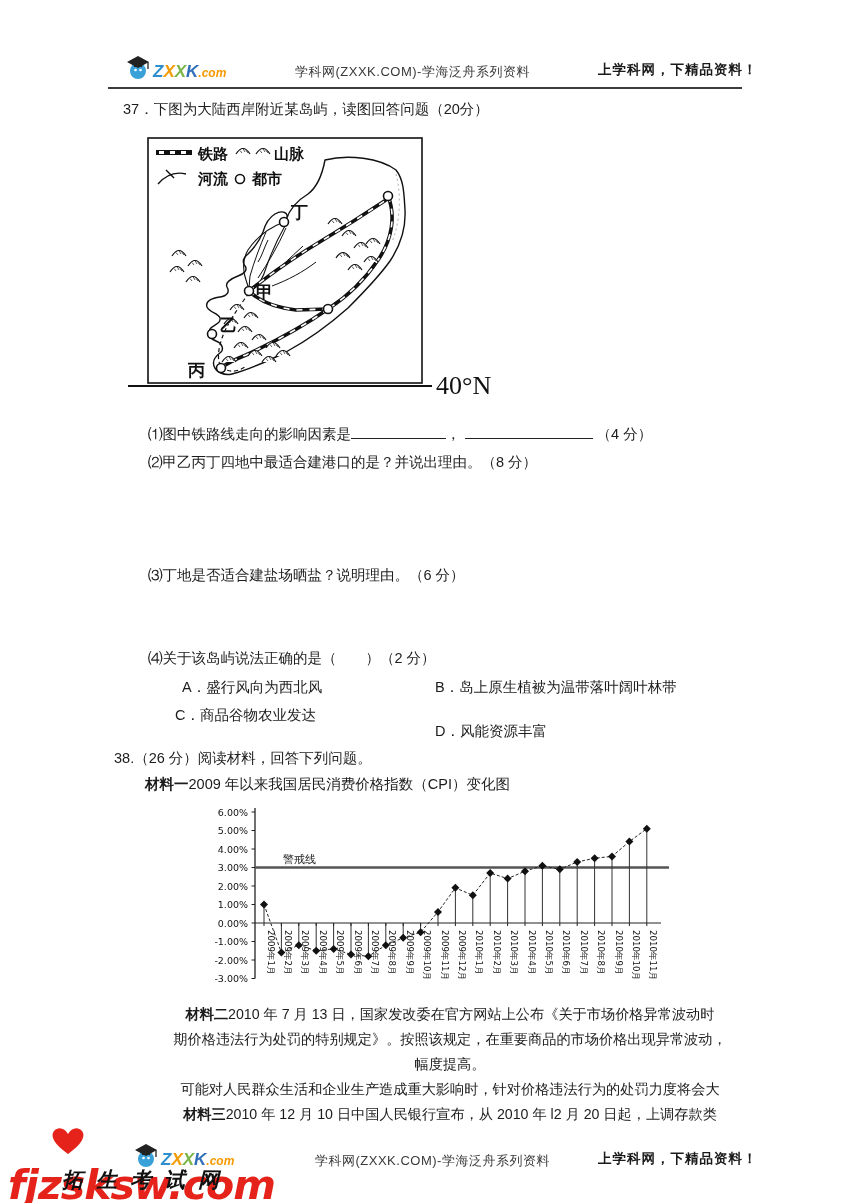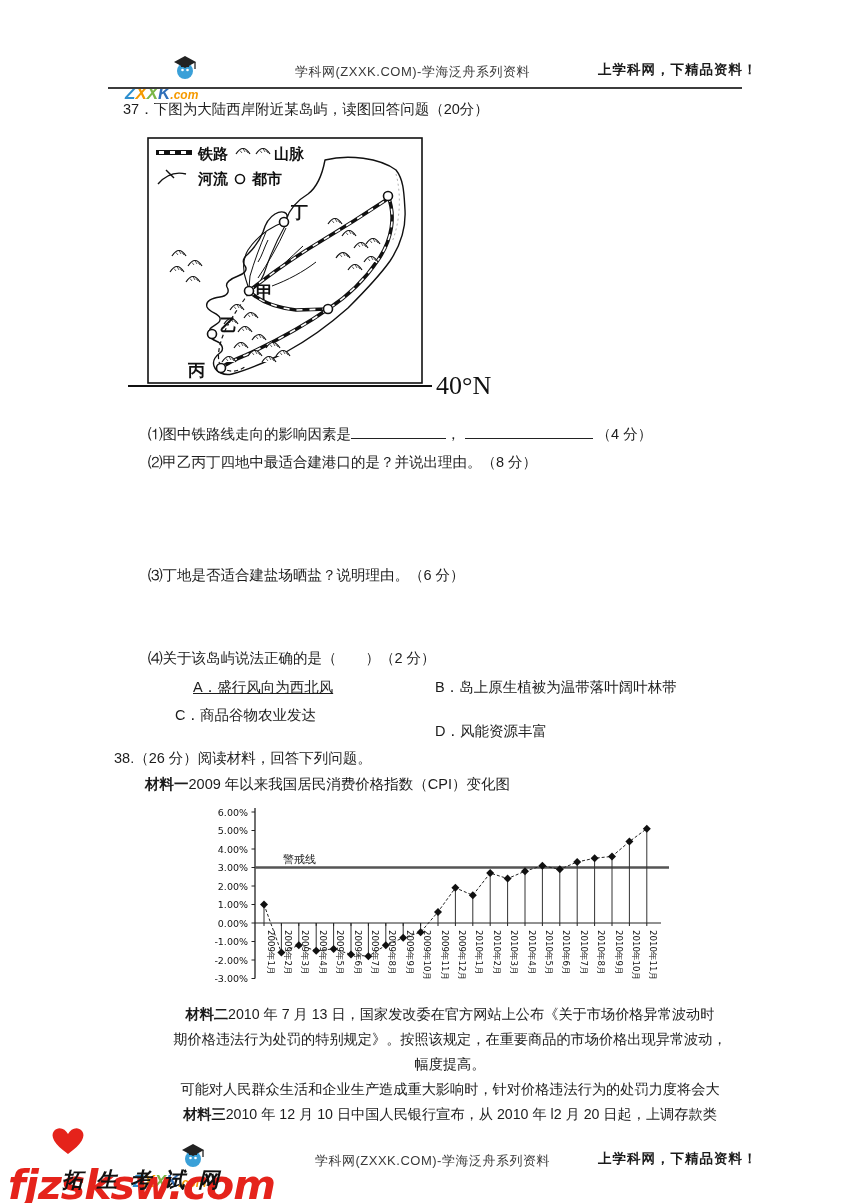--- a/index.html
+++ b/index.html
@@ -3,21 +3,21 @@
 <meta charset="utf-8">
 <style>
   html,body{margin:0;padding:0;}
   body{width:850px;height:1203px;position:relative;background:#ffffff;
        font-family:"Liberation Sans","DejaVu Sans",sans-serif;color:#1c1c1c;}
   .abs{position:absolute;}
   
   .hdr-center{font-size:13px;color:#3a3a3a;letter-spacing:.5px;}
   .hdr-right{font-size:13.5px;font-weight:bold;color:#1a1a1a;letter-spacing:1px;}
   .hdr-rule{height:2px;background:#3c3c3c;}
-  .zlogo{display:inline-flex;align-items:flex-end;gap:2px;flex-direction:column;}
+  .zlogo{display:inline-flex;align-items:flex-end;gap:2px;}
   .zletters span{font-weight:bold;font-size:17px;font-style:italic;letter-spacing:0;}
   .zletters .dotcom{font-size:12px;}
   
   .qtext{font-size:14.5px;line-height:1.5;}
   .blank{display:inline-block;border-bottom:1.5px solid #222;height:13px;vertical-align:baseline;}
   .optrow span{font-size:14.5px;}
   .mline{font-size:14.2px;line-height:25px;text-align:center;}
   .mlabel{font-weight:bold;}
   
   svg text{font-family:"DejaVu Sans","Liberation Sans",sans-serif;}
@@ -156,21 +156,21 @@
   <line x1="0" y1="258" x2="304" y2="258" stroke="#111" stroke-width="2"></line>
   <text class="latlabel" x="308" y="266">40°N</text>
 </svg>
 
 <div class="abs qtext" style="left:148px;top:424px;">
   <span>⑴图中铁路线走向的影响因素是</span><span class="blank" style="width:95px;"></span><span>，</span> <span class="blank" style="width:128px;"></span> <span>（4 分）</span>
 </div>
 <div class="abs qtext" style="left:148px;top:452px;">⑵甲乙丙丁四地中最适合建港口的是？并说出理由。（8 分）</div>
 <div class="abs qtext" style="left:148px;top:565px;">⑶丁地是否适合建盐场晒盐？说明理由。（6 分）</div>
 <div class="abs qtext" style="left:148px;top:648px;">⑷关于该岛屿说法正确的是（　　）（2 分）</div>
-<div class="abs optrow" style="left:193px;top:678px;text-decoration:underline;"><span>A．盛行风向为西北风</span></div>
+<div class="abs optrow" style="left:182px;top:678px;"><span>A．盛行风向为西北风</span></div>
 <div class="abs optrow" style="left:435px;top:678px;"><span>B．岛上原生植被为温带落叶阔叶林带</span></div>
 <div class="abs optrow" style="left:175px;top:706px;"><span>C．商品谷物农业发达</span></div>
 <div class="abs optrow" style="left:435px;top:706px;margin-top:16px;"><span>D．风能资源丰富</span></div>
 
 <div class="abs qtext" style="left:114px;top:748px;">38.（26 分）阅读材料，回答下列问题。</div>
 <div class="abs qtext" style="left:145px;top:774px;">
   <span class="mlabel">材料一</span><span>2009 年以来我国居民消费价格指数（CPI）变化图</span>
 </div>
 
 <svg id="cpi-chart" class="abs" style="left:193px;top:800px;" width="490" height="198" viewBox="0 0 490 198">

